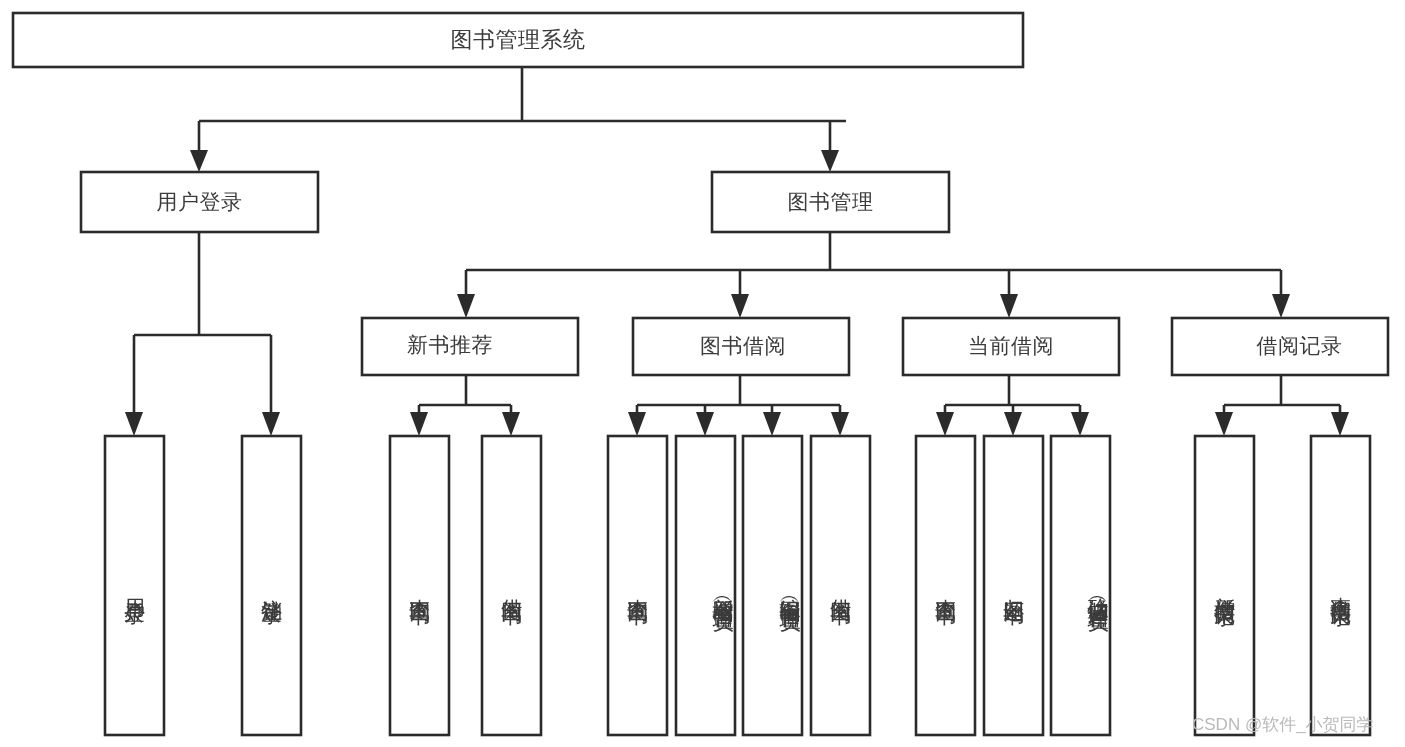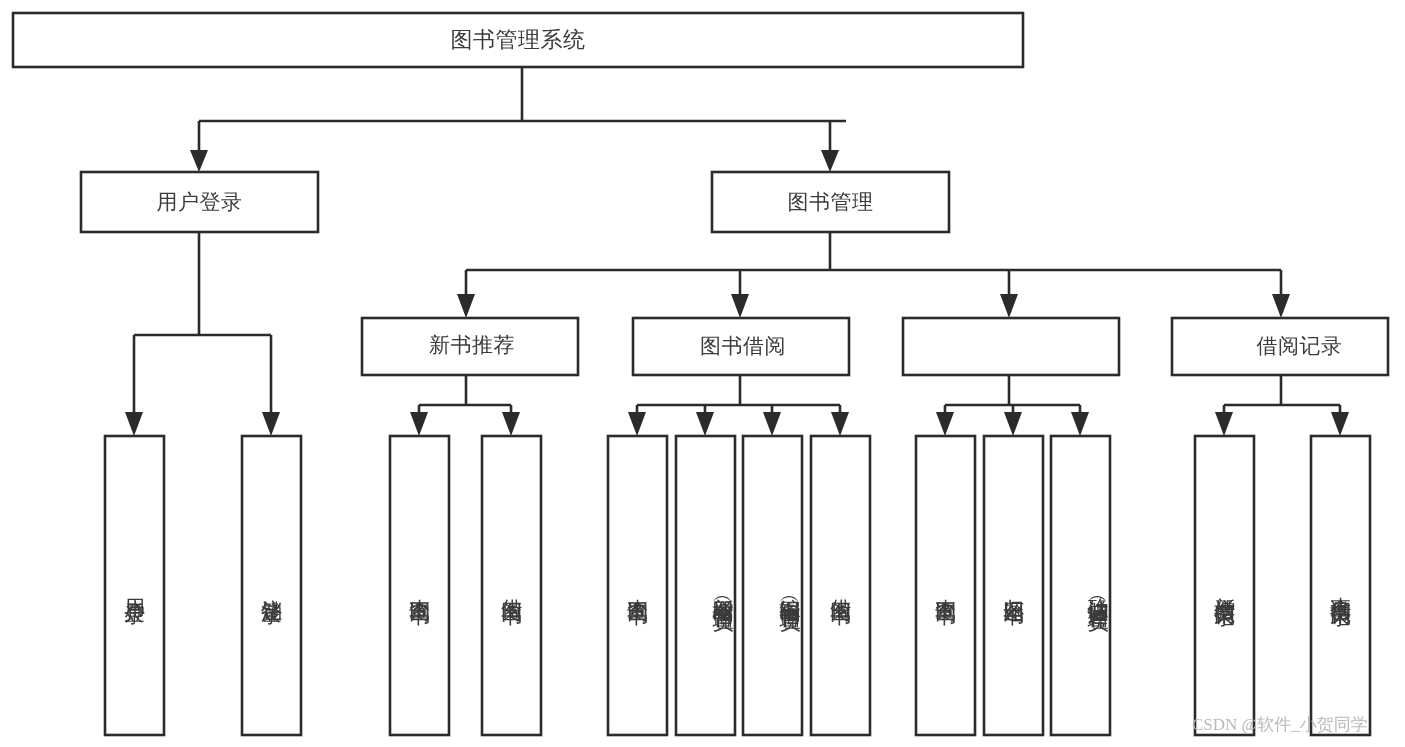--- a/index.html
+++ b/index.html
@@ -72,21 +72,21 @@
   }
   .label-v.v-center {
     align-items: center;
   }
   .watermark {
     position: absolute;
     left: 1192px;
     top: 713px;
     font-size: 17px;
     color: #b9b9b9;
-    font-family: Liberation Serif, serif;
+    font-family: Liberation Sans, sans-serif;
     white-space: nowrap;
   }
 </style>
 </head>
 <body>
 
 <div id="diagram-root">
 
   <svg class="diagram" viewBox="0 0 1405 747">
 
@@ -189,22 +189,23 @@
 
     <rect class="node-rect" x="1195" y="436" width="59" height="299"></rect>
     <rect class="node-rect" x="1311" y="436" width="59" height="299"></rect>
   </svg>
 
   <div class="node-label label-h label-title" style="left:13px;  top:13px;  width:1010px; height:54px;">图书管理系统</div>
 
   <div class="node-label label-h" style="left:81px;  top:172px; width:237px; height:60px;">用户登录</div>
   <div class="node-label label-h" style="left:712px; top:172px; width:237px; height:60px;text-align:right;">图书管理</div>
 
-  <div class="node-label label-h" style="left:364px; top:318px; width:216px; height:55px;">新书推荐</div>
+  <div class="node-label label-h" style="left:342px; top:318px; width:216px; height:55px;">新书推荐</div>
   <div class="node-label label-h" style="left:633px; top:318px; width:220px; height:57px;">图书借阅</div>
+  <div class="node-label label-h" style="left:903px; top:318px; width:216px; height:57px;">当前借阅</div>
   <div class="node-label label-h" style="left:1172px;top:318px; width:255px; height:57px;">借阅记录</div>
 
   <div class="node-label label-v v-center" style="left:105px; top:436px; width:59px; height:299px;">用户登录</div>
   <div class="node-label label-v v-center" style="left:242px; top:436px; width:59px; height:299px;">注销登录</div>
 
   <div class="node-label label-v v-center" style="left:390px; top:436px; width:59px; height:299px;">查询图书</div>
   <div class="node-label label-v v-center" style="left:482px; top:436px; width:59px; height:299px;">借阅图书</div>
 
   <div class="node-label label-v v-center" style="left:608px; top:436px; width:59px; height:299px;">查询图书</div>
   <div class="node-label label-v" style="left:676px; top:444px; width:59px; height:291px;">新增图书（管理员）</div>

